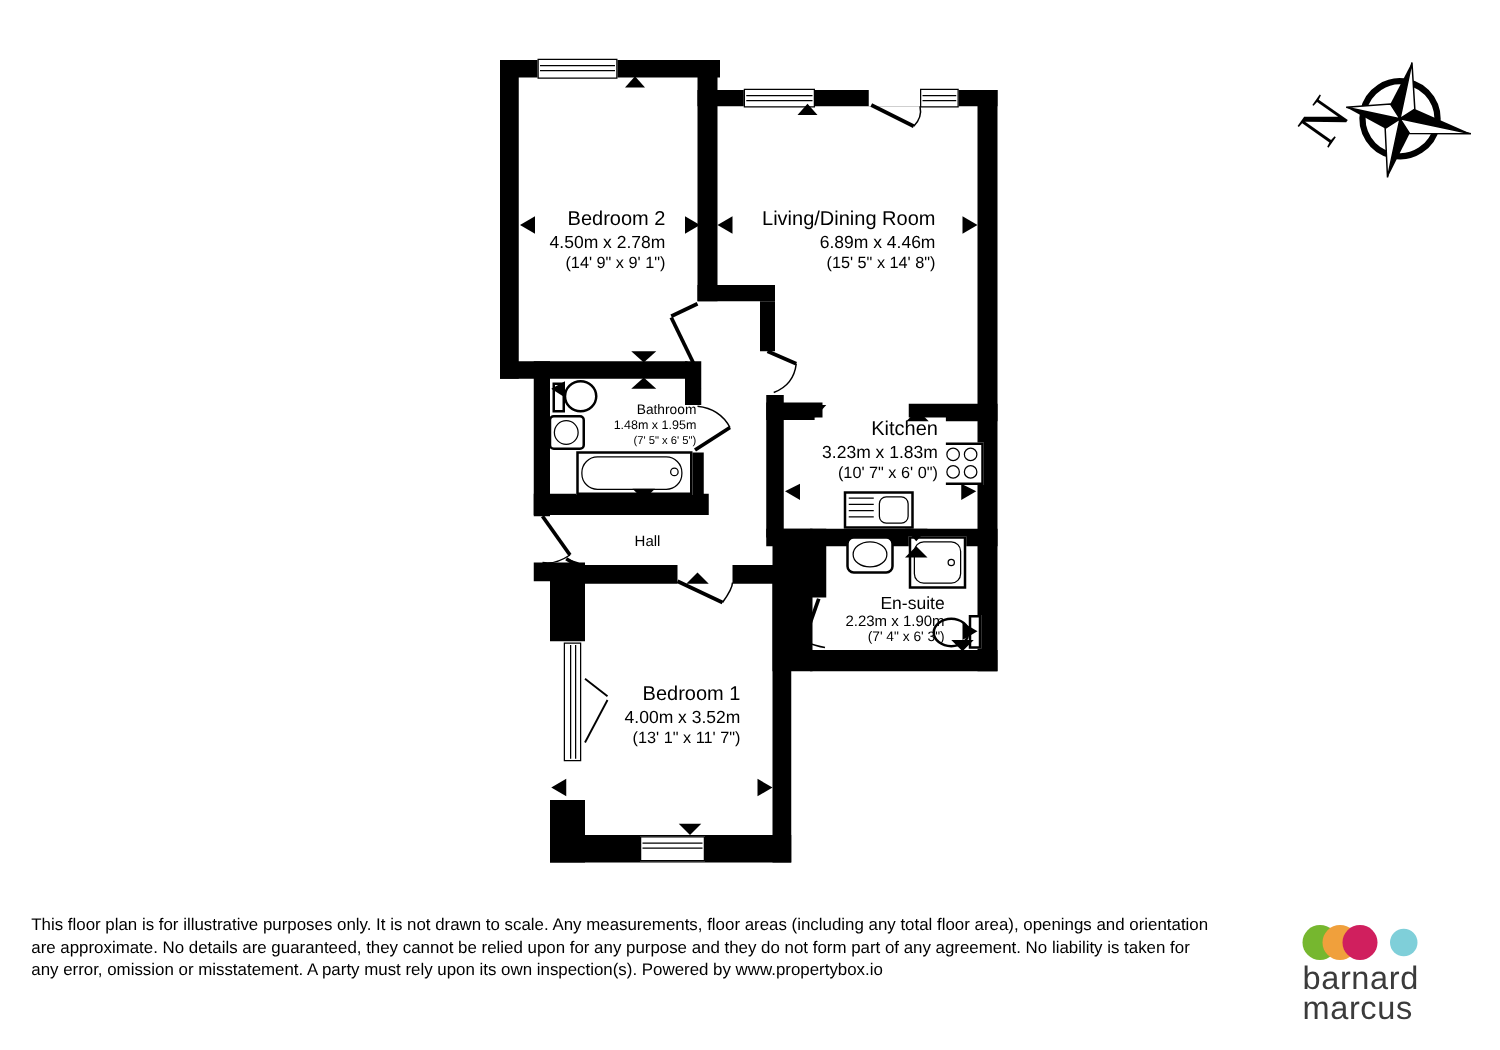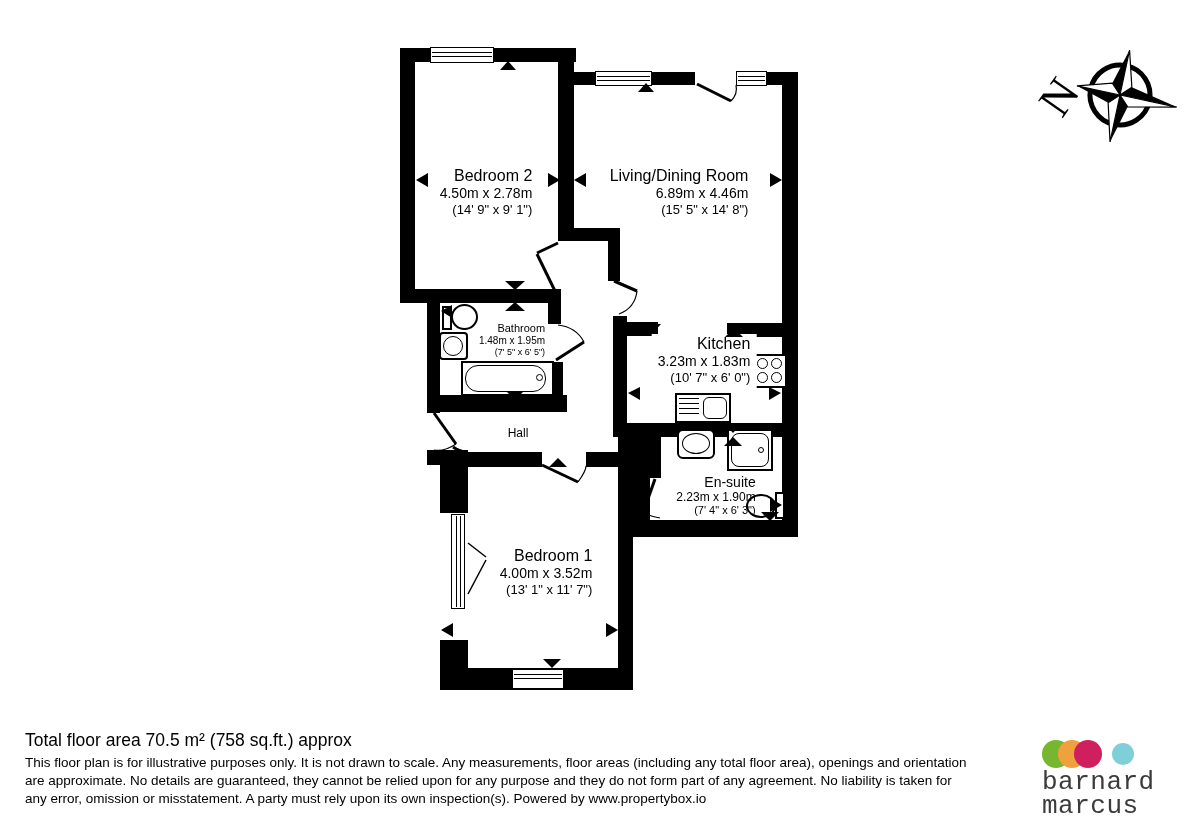--- a/index.html
+++ b/index.html
@@ -23,21 +23,21 @@
   .room-label.sm .ri{font-size:9px;line-height:11px;}
   .room-label.md .rn{font-size:14px;line-height:16px;}
   .room-label.md .rm{font-size:12px;line-height:14px;}
   .room-label.md .ri{font-size:11px;line-height:13px;}
   .label-box{background:#fff;padding:1px 6px 3px 6px;}
   .overlay{position:absolute;left:0;top:0;z-index:6;pointer-events:none;}
   .compass{position:absolute;left:1030px;top:35px;z-index:2;}
   .footer{position:absolute;left:25px;top:729px;}
   .footer .total{font-size:17.5px;line-height:23px;}
   .footer .disc{font-size:13.5px;line-height:18px;width:950px;margin-top:2px;}
-  .logo{position:absolute;left:1042px;top:740px;width:150px;font-family:Liberation Mono, monospace;}
+  .logo{position:absolute;left:1042px;top:740px;width:150px;}
   .dots{position:relative;height:28px;}
   .dot{position:absolute;border-radius:50%;}
   .dot.d1{left:0;top:0;width:28px;height:28px;z-index:1;}
   .dot.d2{left:16px;top:0;width:28px;height:28px;z-index:2;}
   .dot.d3{left:32px;top:0;width:28px;height:28px;z-index:3;}
   .dot.d4{left:70px;top:3px;width:22px;height:22px;}
   .logo-text{font-size:26px;line-height:24px;margin-top:2px;letter-spacing:.5px;color:#3b3b3b;}
 </style>
 </head>
 <body>
@@ -125,21 +125,21 @@
     <div class="room-label" style="left:486px;top:167px;">
       <div class="rn">Bedroom 2</div>
       <div class="rm">4.50m x 2.78m</div>
       <div class="ri">(14' 9" x 9' 1")</div>
     </div>
     <div class="room-label" style="left:679px;top:167px;">
       <div class="rn">Living/Dining Room</div>
       <div class="rm">6.89m x 4.46m</div>
       <div class="ri">(15' 5" x 14' 8")</div>
     </div>
-    <div class="room-label sm" style="left:512px;top:322px;">
+    <div class="room-label sm" style="left:524px;top:322px;">
       <div class="rn">Bathroom</div>
       <div class="rm">1.48m x 1.95m</div>
       <div class="ri">(7' 5" x 6' 5")</div>
     </div>
     <div class="room-label label-box" style="left:704px;top:334px;">
       <div class="rn">Kitchen</div>
       <div class="rm">3.23m x 1.83m</div>
       <div class="ri">(10' 7" x 6' 0")</div>
     </div>
     <div class="room-label" style="left:518px;top:424px;">
@@ -214,21 +214,20 @@
       <polygon points="90,60 148,60 100,70" fill="#fff" stroke="#000" stroke-width="1.2"></polygon>
       <polygon points="90,60 90,108 100,70" fill="#000"></polygon>
       <polygon points="90,60 90,108 80,70" fill="#fff" stroke="#000" stroke-width="1.2"></polygon>
       <polygon points="90,60 46,60 80,70" fill="#000"></polygon>
       <polygon points="90,60 46,60 80,50" fill="#fff" stroke="#000" stroke-width="1.2"></polygon>
     </g>
     <text x="12" y="78" font-size="46" font-family="Liberation Serif, serif" transform="rotate(-55 28 62)">N</text>
   </svg>
 
   <div class="footer">
-    <div class="total">Total floor area 70.5 m² (758 sq.ft.) approx</div>
     <div class="disc">This floor plan is for illustrative purposes only. It is not drawn to scale. Any measurements, floor areas (including any total floor area), openings and orientation are approximate. No details are guaranteed, they cannot be relied upon for any purpose and they do not form part of any agreement. No liability is taken for any error, omission or misstatement. A party must rely upon its own inspection(s). Powered by www.propertybox.io</div>
   </div>
 
   <div class="logo">
     <div class="dots">
       <span class="dot d1" style="background: rgb(118, 183, 47);"></span>
       <span class="dot d2" style="background: rgb(240, 160, 60);"></span>
       <span class="dot d3" style="background: rgb(208, 31, 94);"></span>
       <span class="dot d4" style="background: rgb(127, 207, 217);"></span>
     </div>

